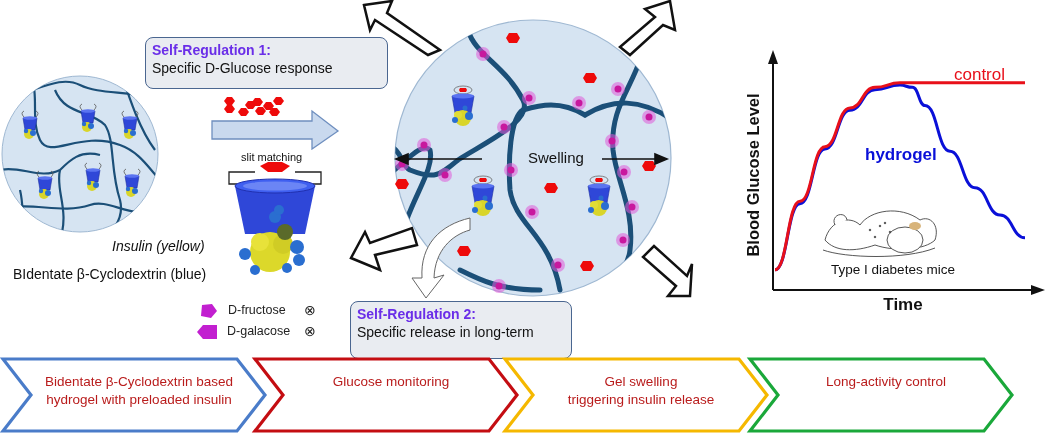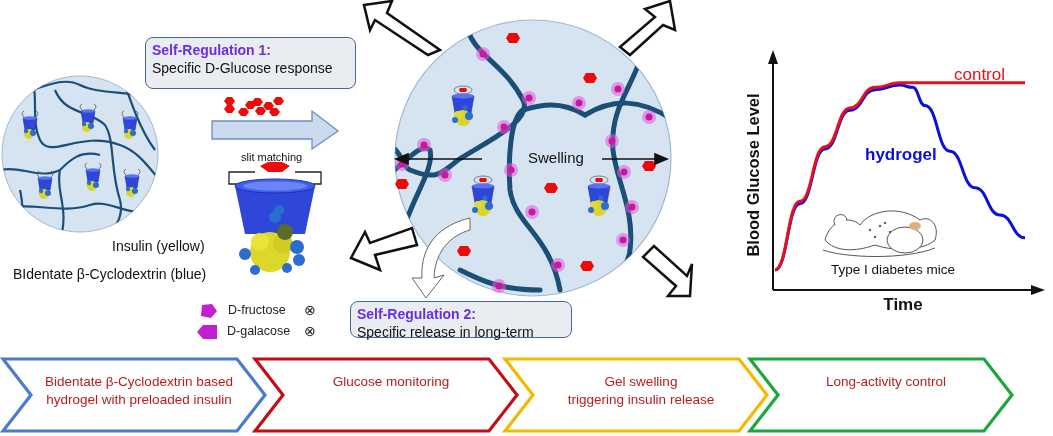--- a/index.html
+++ b/index.html
@@ -43,21 +43,21 @@
   <g>
     <use href="#cdIns" x="30" y="56"></use>
     <use href="#cdIns" x="88" y="49"></use>
     <use href="#cdIns" x="130" y="56"></use>
     <use href="#cdIns" x="45" y="116"></use>
     <use href="#cdIns" x="93" y="108"></use>
     <use href="#cdIns" x="132" y="114"></use>
   </g>
 </svg>
 
-<div class="callout" style="left:145px;top:37px;width:211px;height:52px;">
+<div class="callout" style="left:145px;top:37px;width:243px;height:52px;">
   <div class="ttl">Self-Regulation 1:</div>
   <div class="sub">Specific D-Glucose response</div>
 </div>
 
 <svg class="abs" style="left:210px;top:95px" width="140" height="55">
   <g fill="#ee0a0a">
     <polygon points="17,2 22,2 25,6 22,10 17,10 14,6"></polygon>
     <polygon points="17,10 22,10 25,14 22,18 17,18 14,14"></polygon>
     <polygon points="31,13 36,13 39,17 36,21 31,21 28,17"></polygon>
     <polygon points="38,6 43,6 46,10 43,14 38,14 35,10"></polygon>
@@ -85,21 +85,21 @@
     <circle cx="60" cy="55" r="6" fill="#2a6ed0"></circle>
     <circle cx="64" cy="48" r="5" fill="#2a6ed0"></circle>
     <circle cx="82" cy="85" r="7" fill="#2a6ed0"></circle>
     <circle cx="84" cy="98" r="6" fill="#2a6ed0"></circle>
     <circle cx="30" cy="92" r="6" fill="#2a6ed0"></circle>
     <circle cx="40" cy="108" r="5" fill="#2a6ed0"></circle>
     <circle cx="72" cy="106" r="5" fill="#2a6ed0"></circle>
   </g>
 </svg>
 
-<div class="label" style="left:112px;top:238px;">Insulin (yellow)</div>
+<div class="label" style="left:112px;top:238px;font-style:italic;">Insulin (yellow)</div>
 <div class="label" style="left:13px;top:266px;">BIdentate β-Cyclodextrin (blue)</div>
 
 <div class="abs" style="left:198px;top:303px;width:140px;height:44px;">
   <div style="position:absolute;left:0;top:0;height:20px;">
     <svg width="20" height="16" style="position:absolute;left:0;top:0">
         <polygon points="4,2 14,1 19,8 13,15 3,13" fill="#c21fd0"></polygon>
       </svg>
     <span style="position:absolute;left:30px;top:0;font-size:12.5px;color:#222;white-space:nowrap">D-fructose</span>
     <span style="position:absolute;left:106px;top:-1px;font-size:14px;color:#222">⊗</span>
   </div>
@@ -193,21 +193,21 @@
     <line x1="58" y1="159" x2="142" y2="159"></line>
     <polygon points="56,159 68,154 68,164"></polygon>
     <line x1="262" y1="159" x2="318" y2="159"></line>
     <polygon points="327,159 315,154 315,164"></polygon>
   </g>
 
   <path d="M130,218 C100,225 80,245 82,278 L72,278 L86,298 L104,275 L94,278 C95,250 112,235 130,230 Z" fill="#fff" stroke="#666" stroke-width="1"></path>
 </svg>
 <div class="label" style="left:528px;top:149px;font-size:15px;">Swelling</div>
 
-<div class="callout" style="left:350px;top:301px;width:222px;height:37px;">
+<div class="callout" style="left:350px;top:301px;width:222px;height:58px;">
   <div class="ttl">Self-Regulation 2:</div>
   <div class="sub">Specific release in long-term</div>
 </div>
 
 <svg id="chart" class="abs" style="left:735px;top:40px" width="318" height="270">
   <g>
     <line x1="38" y1="250" x2="38" y2="20" stroke="#111" stroke-width="2"></line>
     <polygon points="38,10 33,24 43,24" fill="#111"></polygon>
     <line x1="38" y1="250" x2="300" y2="250" stroke="#111" stroke-width="2"></line>
     <polygon points="310,250 296,245 296,255" fill="#111"></polygon>

